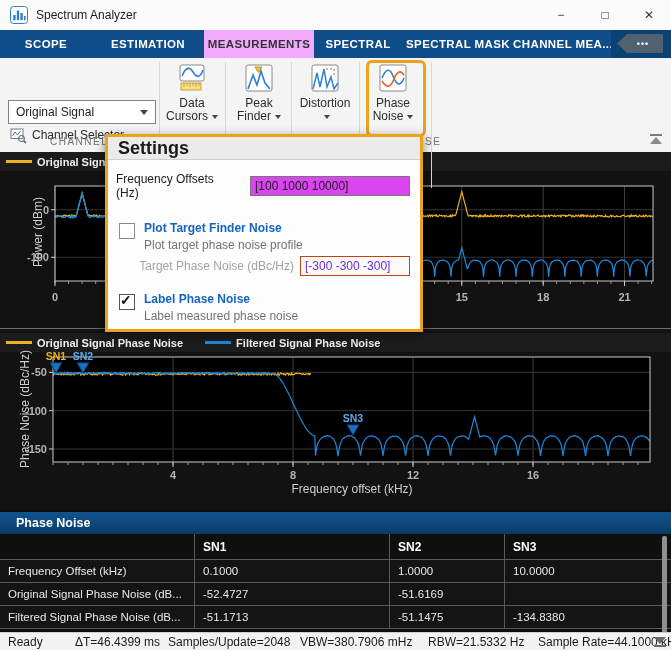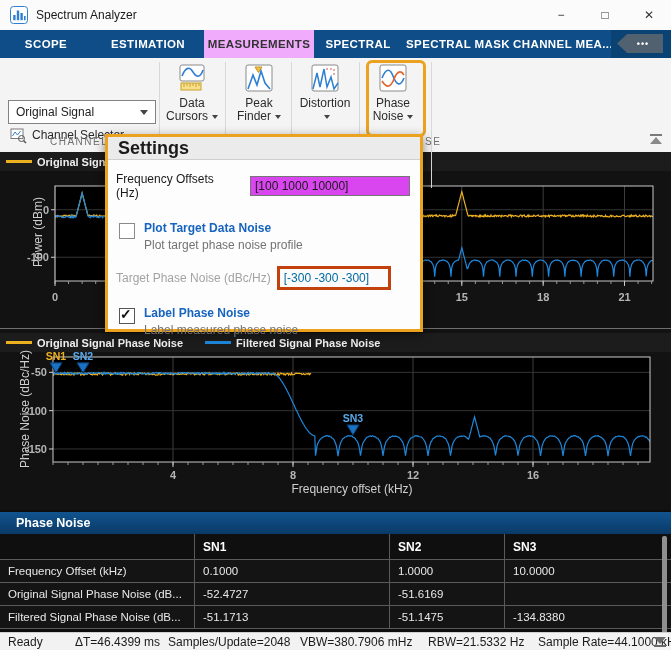--- a/index.html
+++ b/index.html
@@ -66,23 +66,23 @@
   .frow{display:flex;align-items:center;margin-top:4px;gap:24px;}
   .flabel{font-size:12px;color:#1a1a1a;margin-right:6px;}
   .finput{width:150px;height:18px;border:1px solid #767676;font-size:12px;color:#1a1a1a;padding:0 4px;font-family:"Liberation Sans",sans-serif;background:#d946ef;}
   .cbrow{display:flex;margin-top:21px;}
   .cbrow.second{margin-top:16px;}
   .cb{width:14px;height:14px;background:#fff;border:1px solid #8a8a8a;margin:2px 9px 0 3px;position:relative;flex:none;}
   .cb.checked{border-color:#555;}
   .cb.checked::after{content:"\2713";position:absolute;left:0px;top:-3px;font-size:14px;font-weight:bold;color:#111;}
   .cb-title{font-size:12px;font-weight:bold;color:#1664c0;line-height:14px;}
   .cb-desc{font-size:12px;color:#737373;margin-top:3px;}
-  .drow{display:flex;align-items:center;margin-top:14px;}
+  .drow{display:flex;align-items:center;margin-top:4px;justify-content:flex-end;}
   .dlabel{font-size:12px;color:#a3a3a3;margin-right:6px;}
-  .dinput{width:100px;height:18px;border:3px solid #c2410c;font-size:12px;color:#0369a1;padding:0 4px;background:#fbfbfb;font-family:"Liberation Sans",sans-serif;}
+  .dinput{width:100px;height:18px;border:1px solid #c2410c;font-size:12px;color:#6d28d9;padding:0 4px;background:#fbfbfb;font-family:"Liberation Sans",sans-serif;}
   
   .tbl{position:absolute;left:0;top:510px;width:671px;height:122px;background:#0d0d0d;}
   .tbl-title{position:absolute;left:0;top:2px;width:671px;height:22px;background:linear-gradient(#11548f,#0a3a66);
              display:flex;align-items:center;}
   .tbl-title span{color:#fff;font-size:12.5px;font-weight:bold;margin-left:16px;}
   .grid{position:absolute;left:0;top:24px;width:671px;}
   .grow{display:flex;border-bottom:1px solid #5a5a5a;}
   .gcell{box-sizing:border-box;border-right:1px solid #5a5a5a;padding-left:8px;display:flex;align-items:center;
          white-space:nowrap;overflow:hidden;background:#141414;}
   .gcell.c0{width:195px;}.gcell.c1{width:195px;}.gcell.c2{width:115px;}.gcell.c3{width:166px;border-right:none;}
@@ -406,21 +406,21 @@
     <span>Settings</span>
   </div>
   <div class="body">
     <div class="frow">
       <span class="flabel">Frequency Offsets (Hz)</span>
       <input class="finput" value="[100 1000 10000]" style="">
     </div>
     <div class="cbrow">
       <span class="cb"></span>
       <div>
-        <div class="cb-title">Plot Target Data Noise</div>
+        <div class="cb-title">Plot Target Finder Noise</div>
         <div class="cb-desc">Plot target phase noise profile</div>
       </div>
     </div>
     <div class="drow">
       <span class="dlabel">Target Phase Noise (dBc/Hz)</span>
       <input class="dinput" disabled="" value="[-300 -300 -300]" style="">
     </div>
     <div class="cbrow second">
       <span class="cb checked"></span>
       <div>

